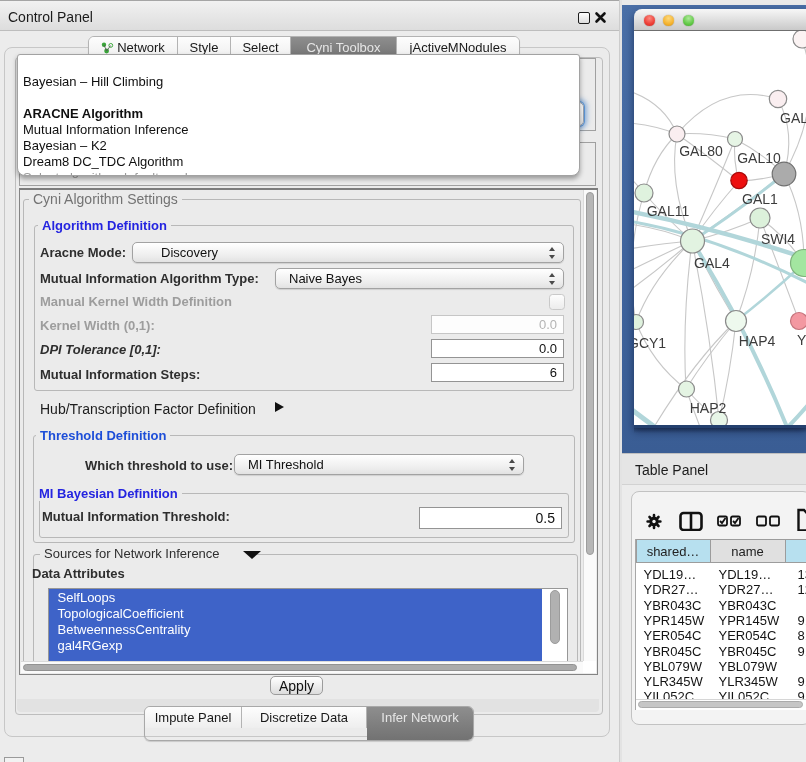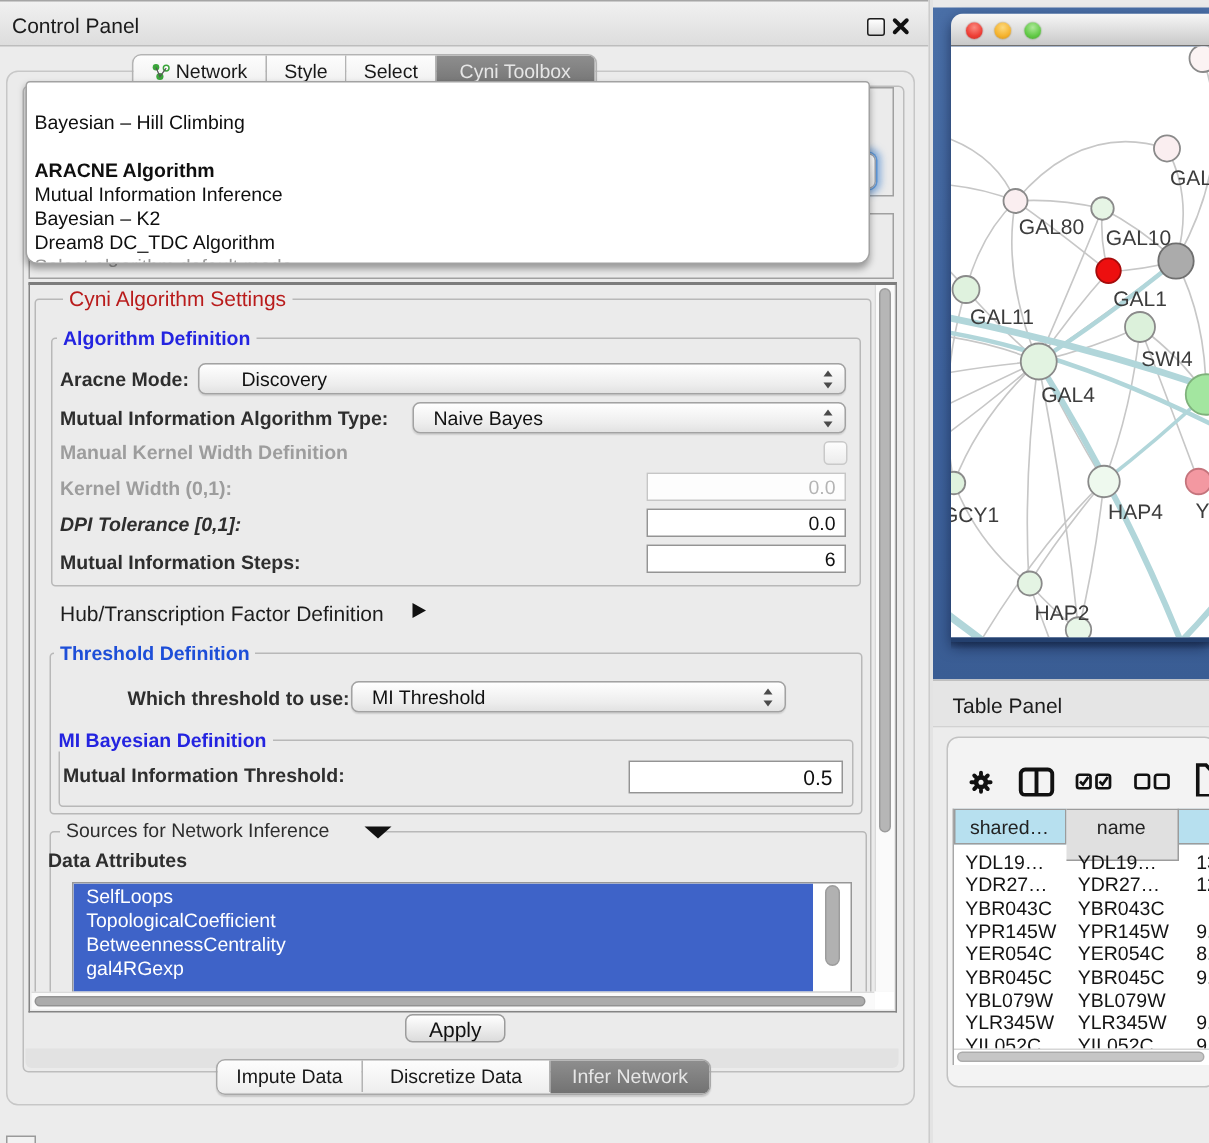--- a/index.html
+++ b/index.html
@@ -43,40 +43,41 @@
 <div class="ab" style="left:88px;top:36px;display:flex;border:1px solid #b3b3b3;border-radius:6px;overflow:hidden;box-shadow:0 1px 1px rgba(0,0,0,0.15);">
  <div class="tabseg" style="width:89px;"><svg width="13" height="12" style="vertical-align:-2px;margin-right:3px;">
           <circle cx="3" cy="2.8" r="2.2" fill="#3aa53a"></circle>
           <circle cx="9.8" cy="3.4" r="1.9" fill="#fff" stroke="#3aa53a" stroke-width="1"></circle>
           <circle cx="5.6" cy="9" r="2.4" fill="#3aa53a"></circle>
           <path d="M3 3 L5.6 9 L9.8 3.4" stroke="#555" stroke-width="0.8" fill="none"></path>
         </svg>Network</div>
  <div class="tabseg" style="width:53px;">Style</div>
  <div class="tabseg" style="width:60px;">Select</div>
  <div class="tabseg tabsel" style="width:106px;">Cyni Toolbox</div>
+ <div class="tabseg" style="width:122px;border-right:none;">jActiveMNodules</div>
 </div>
 
 <div class="ab" style="left:19px;top:58px;width:575px;height:71px;border:1px solid #a0a0a0;background:#ebebeb;"></div>
 <div class="ab" style="left:26px;top:102px;width:556px;height:22px;border:1px solid #98a2b0;border-radius:5px;background:linear-gradient(#ffffff,#e3e3e3);box-shadow:0 0 0 1px #5b93d2, 0 0 5px 3px rgba(96,148,211,0.7);"></div>
 <div class="ab" style="left:19px;top:142px;width:575px;height:42px;border:1px solid #a0a0a0;background:#ebebeb;"></div>
 <div class="ab" style="left:22px;top:163px;font-size:13px;color:#9a9a9a;">Select algorithm to view default mode</div>
 
 <div class="ab" style="left:19px;top:188px;width:579px;height:487px;border:1px solid #848484;border-top:2px solid #7c7c7c;background:#ebebeb;box-sizing:border-box;"></div>
 
 <div class="ab" style="left:583px;top:190px;width:13px;height:471px;background:#fafafa;border-left:1px solid #dadada;box-sizing:border-box;"></div>
 <div class="ab" style="left:585.5px;top:192px;width:8px;height:363px;background:#b6b6b6;border:1px solid #9c9c9c;border-radius:5px;box-sizing:border-box;"></div>
 
 <div class="ab" style="left:21px;top:661px;width:562px;height:12px;background:#fafafa;border-top:1px solid #dadada;box-sizing:border-box;"></div>
 <div class="ab" style="left:23px;top:663.5px;width:554px;height:7.5px;background:#ababab;border:1px solid #929292;border-radius:4px;box-sizing:border-box;"></div>
 <div class="ab" style="left:583px;top:661px;width:13px;height:12px;background:#fff;"></div>
 
 <div class="ab" style="left:21px;top:190px;width:562px;height:471px;overflow:hidden;">
 
   <div class="grp" style="left:2px;top:9px;width:556px;height:700px;"></div>
-  <div class="glab" style="left:21px;top:1px;color:#b91c1c;font-size:14px;">Cyni Algorithm Settings</div>
+  <div class="glab" style="left:8px;top:1px;color:#737373;font-size:14px;">Cyni Algorithm Settings</div>
 
   <div class="grp" style="left:13px;top:35px;width:538px;height:164px;"></div>
   <div class="glab" style="left:17px;top:28px;color:#2424e0;font-weight:bold;">Algorithm Definition</div>
 
   <div class="bl" style="position:absolute;left:19px;top:55px;">Aracne Mode:</div>
   <div class="combo" style="left:111px;top:52px;width:430px;height:19px;line-height:19px;"><span style="padding-left:28px;">Discovery</span><span class="cuparr"></span><span class="cdnarr"></span></div>
 
   <div class="bl" style="position:absolute;left:19px;top:81px;">Mutual Information Algorithm Type:</div>
   <div class="combo" style="left:254px;top:78px;width:287px;height:19px;line-height:19px;"><span style="padding-left:13px;">Naive Bayes</span><span class="cuparr"></span><span class="cdnarr"></span></div>
 
@@ -116,26 +117,26 @@
   <div class="ab" style="left:26.5px;top:397.5px;width:520px;height:74px;border:1px solid #979797;background:#fff;box-sizing:border-box;overflow:hidden;">
     <div class="ab" style="left:0;top:0;width:493px;height:74px;background:#3e63c8;"></div>
     <div class="litem" style="top:1.5px;">SelfLoops</div>
     <div class="litem" style="top:17.4px;">TopologicalCoefficient</div>
     <div class="litem" style="top:33.3px;">BetweennessCentrality</div>
     <div class="litem" style="top:49.2px;">gal4RGexp</div>
     <div class="ab" style="left:501px;top:1.5px;width:10px;height:54px;background:#b1b1b1;border:1px solid #9c9c9c;border-radius:6px;box-sizing:border-box;"></div>
   </div>
 </div>
 
-<div class="ab" style="left:270px;top:676px;width:67px;height:18.5px;border:1px solid #9c9c9c;border-radius:5px;background:linear-gradient(#ffffff,#dcdcdc);text-align:center;line-height:18px;font-size:14px;color:#111;box-sizing:border-box;">Apply</div>
+<div class="ab" style="left:270px;top:676px;width:53px;height:18.5px;border:1px solid #9c9c9c;border-radius:5px;background:linear-gradient(#ffffff,#dcdcdc);text-align:center;line-height:18px;font-size:14px;color:#111;box-sizing:border-box;">Apply</div>
 
 <div class="ab" style="left:144px;top:706px;display:flex;border:1px solid #a8a8a8;border-radius:6px;overflow:hidden;box-shadow:0 1px 1px rgba(0,0,0,0.15);">
- <div class="tabseg" style="width:97px;height:21px;line-height:21px;">Impute Data</div>
+ <div class="tabseg" style="width:97px;height:21px;line-height:21px;">Impute Panel</div>
  <div class="tabseg" style="width:125px;height:21px;line-height:21px;">Discretize Data</div>
- <div class="tabseg tabsel" style="width:106px;height:22px;line-height:21px;border-right:none;">Infer Network</div>
+ <div class="tabseg tabsel" style="width:106px;height:33px;line-height:21px;border-right:none;">Infer Network</div>
 </div>
 
 <div class="ab" style="left:4px;top:757px;width:20px;height:14px;border:1.5px solid #9a9a9a;background:#f2f2f2;box-sizing:border-box;"></div>
 
 <div class="ab" style="left:17px;top:54px;width:563px;height:122px;background:#fff;border:1px solid #a2a2a2;border-radius:3px 3px 8px 8px;box-shadow:0 3px 5px rgba(0,0,0,0.35);box-sizing:border-box;overflow:hidden;">
   <div class="ditem" style="top:19px;">Bayesian – Hill Climbing</div>
   <div class="ditem" style="top:51px;font-weight:bold;">ARACNE Algorithm</div>
   <div class="ditem" style="top:67px;">Mutual Information Inference</div>
   <div class="ditem" style="top:83px;">Bayesian – K2</div>
   <div class="ditem" style="top:99px;">Dream8 DC_TDC Algorithm</div>
@@ -266,21 +267,21 @@
   <rect x="111" y="4" width="9" height="9" rx="1.5" stroke-width="1.8"></rect>
   <rect x="124" y="4" width="9" height="9" rx="1.5" stroke-width="1.8"></rect>
 
   <path d="M152.5 -2.5 L158 -2.5 L163 3 L163 18 L152.5 18 Z" stroke-width="2.4"></path>
  </g>
 </svg>
 
 <div class="ab" style="left:634.5px;top:539px;width:171.5px;height:171px;background:#fff;border-left:1px solid #a7a7a7;box-sizing:border-box;overflow:hidden;">
 
   <div class="ab" style="left:0;top:0;width:75px;height:24px;background:#b7e0ef;border:1px solid #9c9c9c;box-sizing:border-box;text-align:center;line-height:23px;font-size:13px;color:#222;">shared…</div>
-  <div class="ab" style="left:75px;top:0;width:75px;height:35px;background:#e0e0e0;border:1px solid #9c9c9c;border-left:none;box-sizing:border-box;text-align:center;line-height:23px;font-size:13px;color:#222;">name</div>
+  <div class="ab" style="left:75px;top:0;width:75px;height:24px;background:#e0e0e0;border:1px solid #9c9c9c;border-left:none;box-sizing:border-box;text-align:center;line-height:23px;font-size:13px;color:#222;">name</div>
   <div class="ab" style="left:150px;top:0;width:25px;height:24px;background:#b7e0ef;border:1px solid #9c9c9c;border-left:none;box-sizing:border-box;"></div>
 
   <div class="row" style="left:8px;top:28px;">YDL19…</div>
       <div class="row" style="left:83px;top:28px;">YDL19…</div>
       <div class="row" style="left:162px;top:28px;">13</div>
   <div class="row" style="left:8px;top:43.3px;">YDR27…</div>
       <div class="row" style="left:83px;top:43.3px;">YDR27…</div>
       <div class="row" style="left:162px;top:43.3px;">12</div>
   <div class="row" style="left:8px;top:58.6px;">YBR043C</div>
       <div class="row" style="left:83px;top:58.6px;">YBR043C</div>

